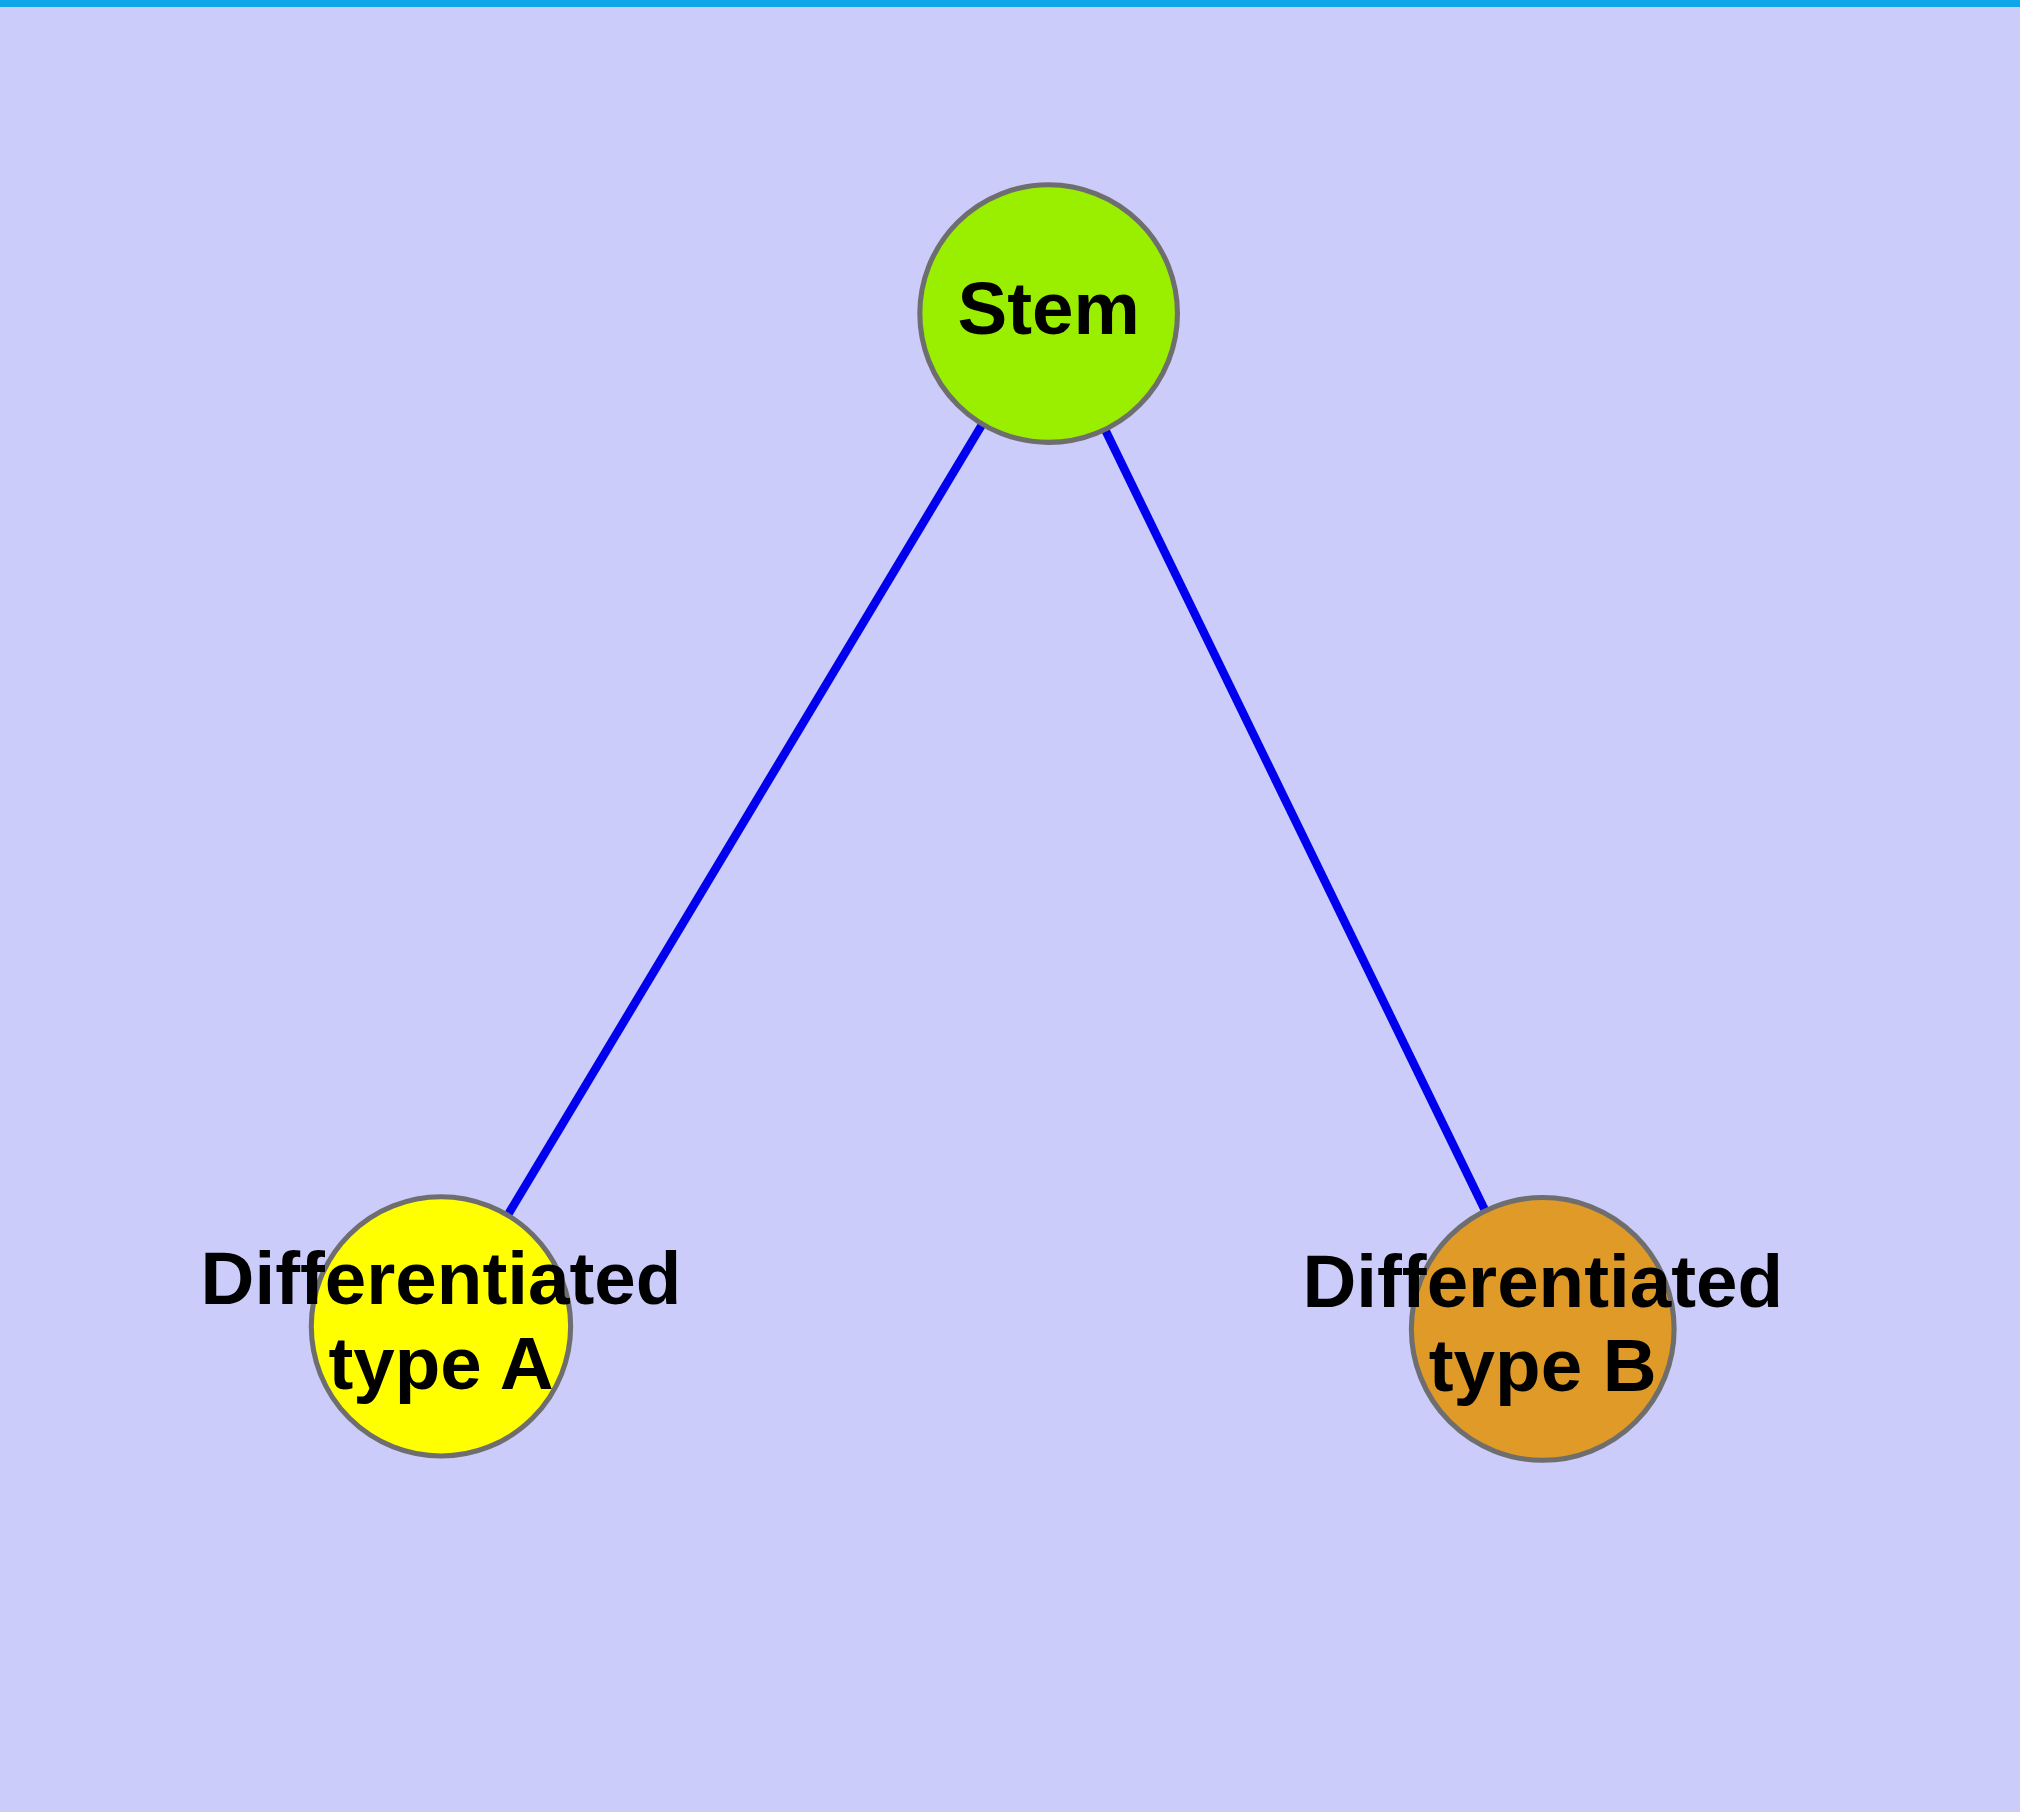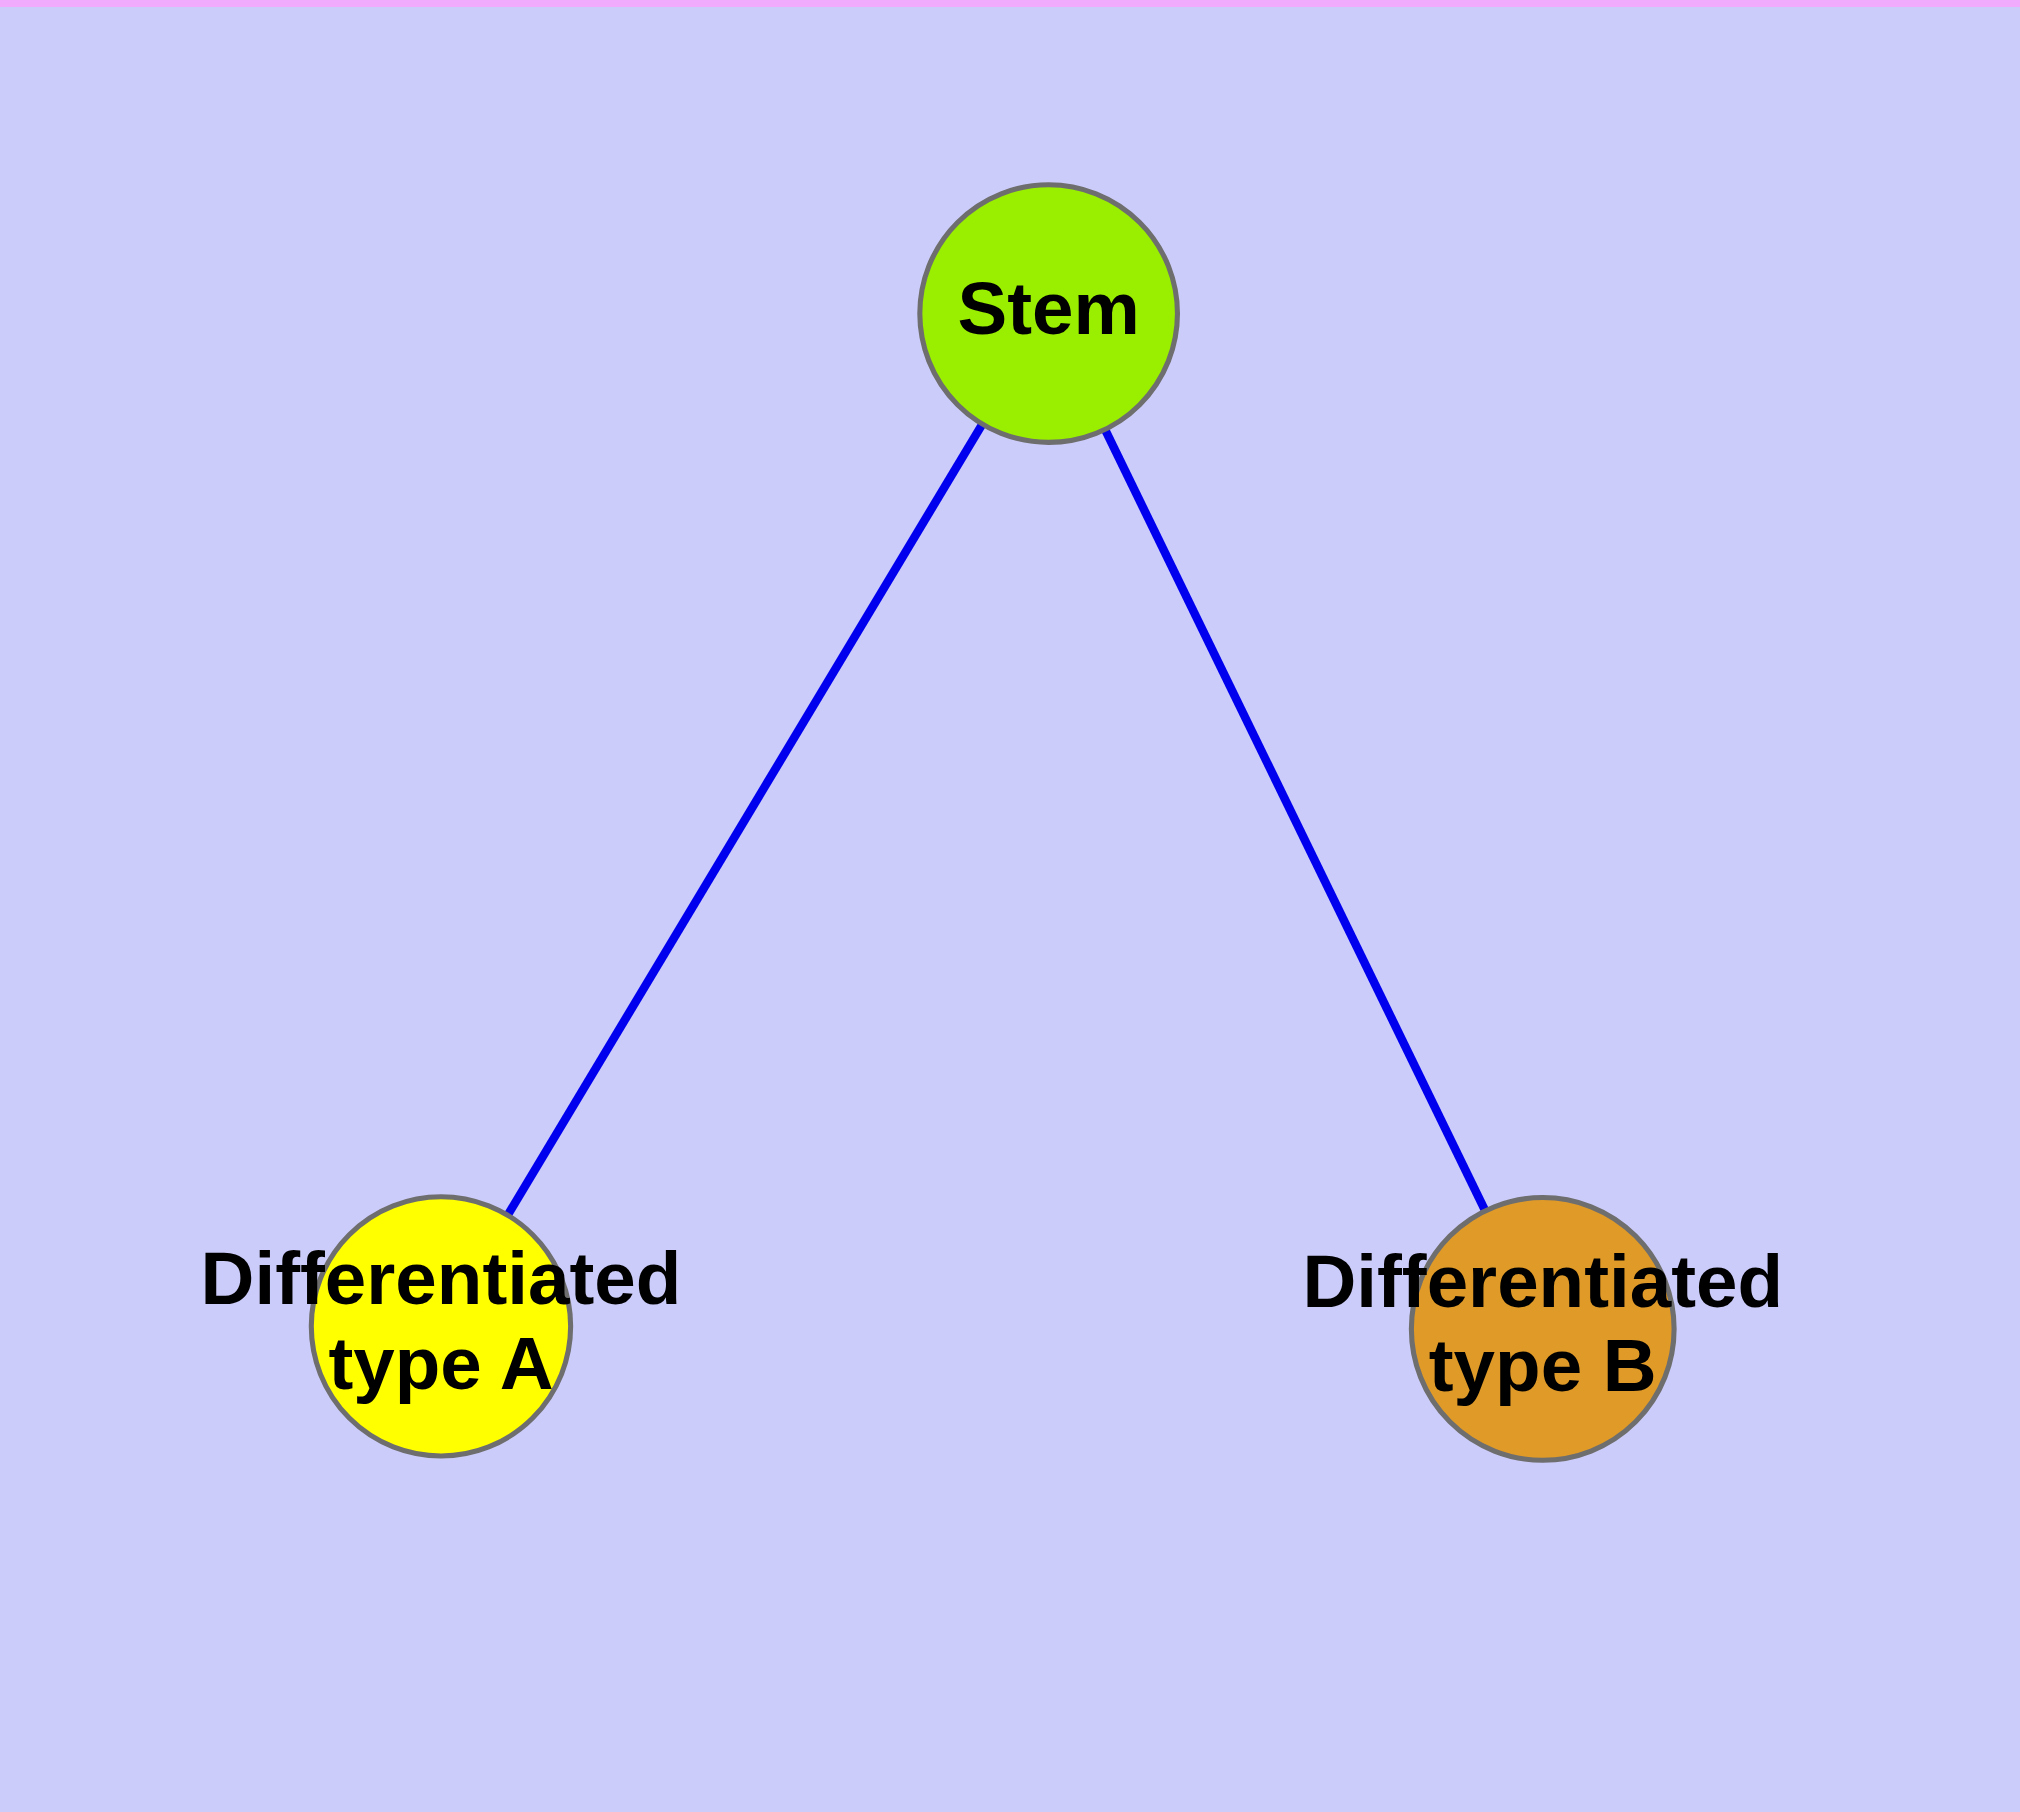--- a/index.html
+++ b/index.html
@@ -8,21 +8,21 @@
     background: #ffffff;
   }
   body {
     font-family: "Liberation Sans", sans-serif;
   }
   #canvas {
     position: relative;
     width: 2021px;
     height: 1812px;
     overflow: hidden;
-    background: #f0abfc;
+    background: #0ea5e9;
   }
   #plot-background {
     position: absolute;
     left: 0;
     top: 6.8px;
     width: 2021px;
     height: 1805px;
     background: #ccccfa;
   }
   #graph-svg {

